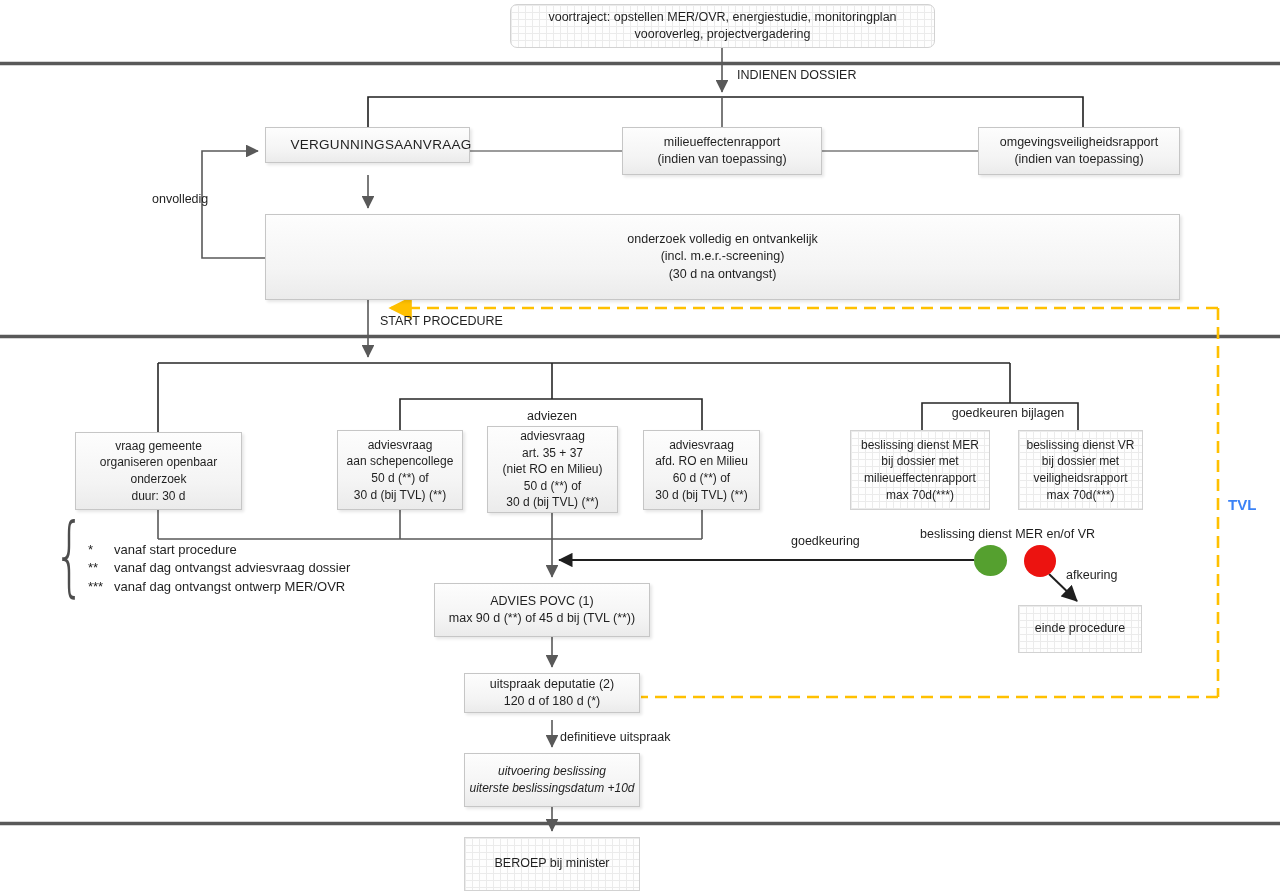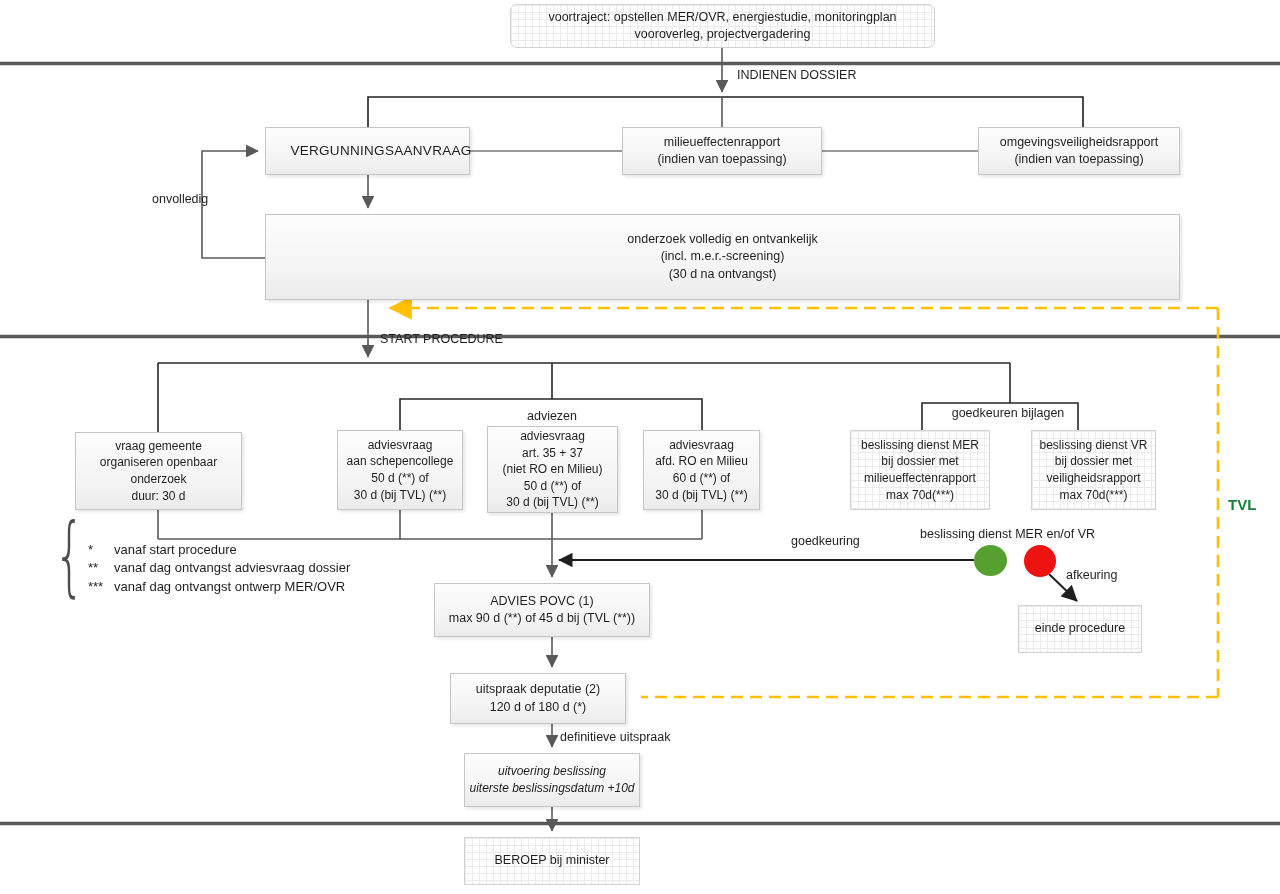--- a/index.html
+++ b/index.html
@@ -111,21 +111,21 @@
     <g stroke="#FFC000" stroke-width="2.6" stroke-dasharray="12 7" fill="none">
       <line x1="1218" y1="308" x2="391" y2="308" marker-end="url(#agold)"></line>
       <line x1="1218" y1="308" x2="1218" y2="697"></line>
       <line x1="1218" y1="697" x2="641" y2="697"></line>
     </g>
   </svg>
 
   <div class="node grid" style="left:510px;top:4px;width:425px;height:44px;border-radius:7px;">voortraject: opstellen MER/OVR, energiestudie, monitoringplan
 vooroverleg, projectvergadering</div>
 
-  <div class="node caps" style="left:265px;top:127px;width:205px;height:48px;padding-left:31px;">VERGUNNINGSAANVRAAG</div>
+  <div class="node caps" style="left:265px;top:127px;width:205px;height:36px;padding-left:31px;">VERGUNNINGSAANVRAAG</div>
 
   <div class="node" style="left:622px;top:127px;width:200px;height:48px;">milieueffectenrapport
 (indien van toepassing)</div>
 
   <div class="node" style="left:978px;top:127px;width:202px;height:48px;">omgevingsveiligheidsrapport
 (indien van toepassing)</div>
 
   <div class="node" style="left:265px;top:214px;width:915px;height:86px;">onderzoek volledig en ontvankelijk
 (incl. m.e.r.-screening)
 (30 d na ontvangst)</div>
@@ -148,57 +148,57 @@
   <div class="node" style="left:643px;top:430px;width:117px;height:80px;font-size:12px;">adviesvraag
 afd. RO en Milieu
 60 d (**) of
 30 d (bij TVL) (**)</div>
 
   <div class="node grid" style="left:850px;top:430px;width:140px;height:80px;font-size:12px;">beslissing dienst MER
 bij dossier met
 milieueffectenrapport
 max 70d(***)</div>
 
-  <div class="node grid" style="left:1018px;top:430px;width:125px;height:80px;font-size:12px;margin-left:13px;">beslissing dienst VR
+  <div class="node grid" style="left:1018px;top:430px;width:125px;height:80px;font-size:12px;">beslissing dienst VR
 bij dossier met
 veiligheidsrapport
 max 70d(***)</div>
 
   <div class="node grid" style="left:1018px;top:605px;width:124px;height:48px;">einde procedure</div>
 
   <div class="node" style="left:434px;top:583px;width:216px;height:54px;">ADVIES POVC (1)
 max 90 d (**) of 45 d bij (TVL (**))</div>
 
-  <div class="node" style="left:450px;top:673px;width:176px;height:51px;">uitspraak deputatie (2)
+  <div class="node" style="left:464px;top:673px;width:176px;height:40px;">uitspraak deputatie (2)
 120 d of 180 d (*)</div>
 
   <div class="node" style="left:464px;top:753px;width:176px;height:54px;font-size:12px;font-style:italic;">uitvoering beslissing
 uiterste beslissingsdatum +10d</div>
 
-  <div class="node grid" style="left:464px;top:837px;width:176px;height:48px;">BEROEP bij minister</div>
+  <div class="node grid" style="left:464px;top:837px;width:176px;height:54px;">BEROEP bij minister</div>
 
   <div class="lbl" style="left:737px;top:68px;">INDIENEN DOSSIER</div>
 
   <div class="lbl" style="left:152px;top:192px;">onvolledig</div>
 
-  <div class="lbl" style="left:380px;top:332px;">START PROCEDURE</div>
+  <div class="lbl" style="left:380px;top:314px;">START PROCEDURE</div>
 
   <div class="lbl center" style="left:552px;top:409px;">adviezen</div>
 
   <div class="lbl center" style="left:1008px;top:406px;">goedkeuren bijlagen</div>
 
   <div class="lbl" style="left:791px;top:534px;">goedkeuring</div>
 
   <div class="lbl" style="left:920px;top:527px;">beslissing dienst MER en/of VR</div>
 
   <div class="lbl" style="left:1066px;top:568px;">afkeuring</div>
 
   <div class="lbl" style="left:560px;top:730px;">definitieve uitspraak</div>
 
-  <div class="lbl tvl" style="left: 1228px; top: 496px; color: #15803d;">TVL</div>
+  <div class="lbl tvl" style="left: 1228px; top: 496px; color: #3b82f6;">TVL</div>
 
   <div class="dot" style="left: 974px; top: 545px; width: 33px; height: 31px; background-color: rgb(85, 160, 47);"></div>
   <div class="dot" style="left: 1024px; top: 545px; width: 32px; height: 32px; background-color: rgb(236, 19, 16);"></div>
 
   <div class="brace">{</div>
   <div class="footnotes">
     <div class="fn-row">
       <span>*</span>
       <span>vanaf start procedure</span>
     </div>

